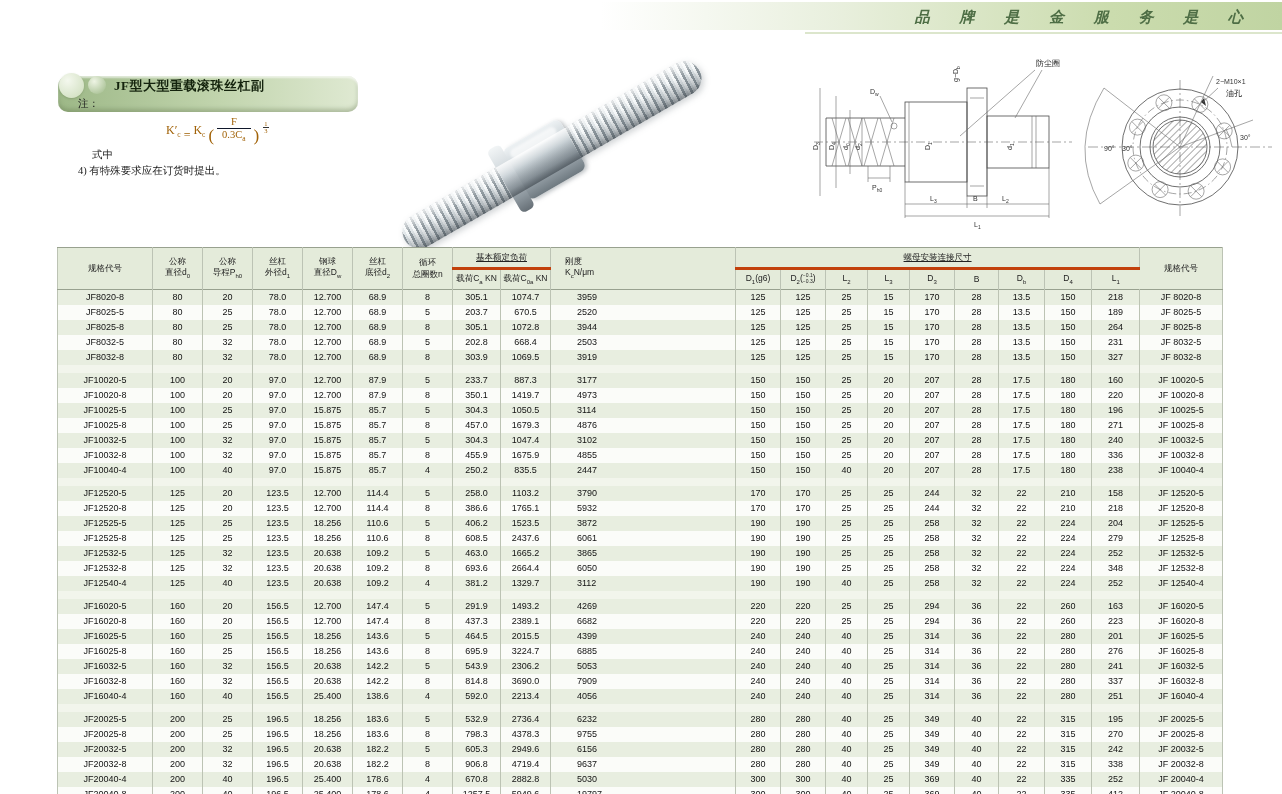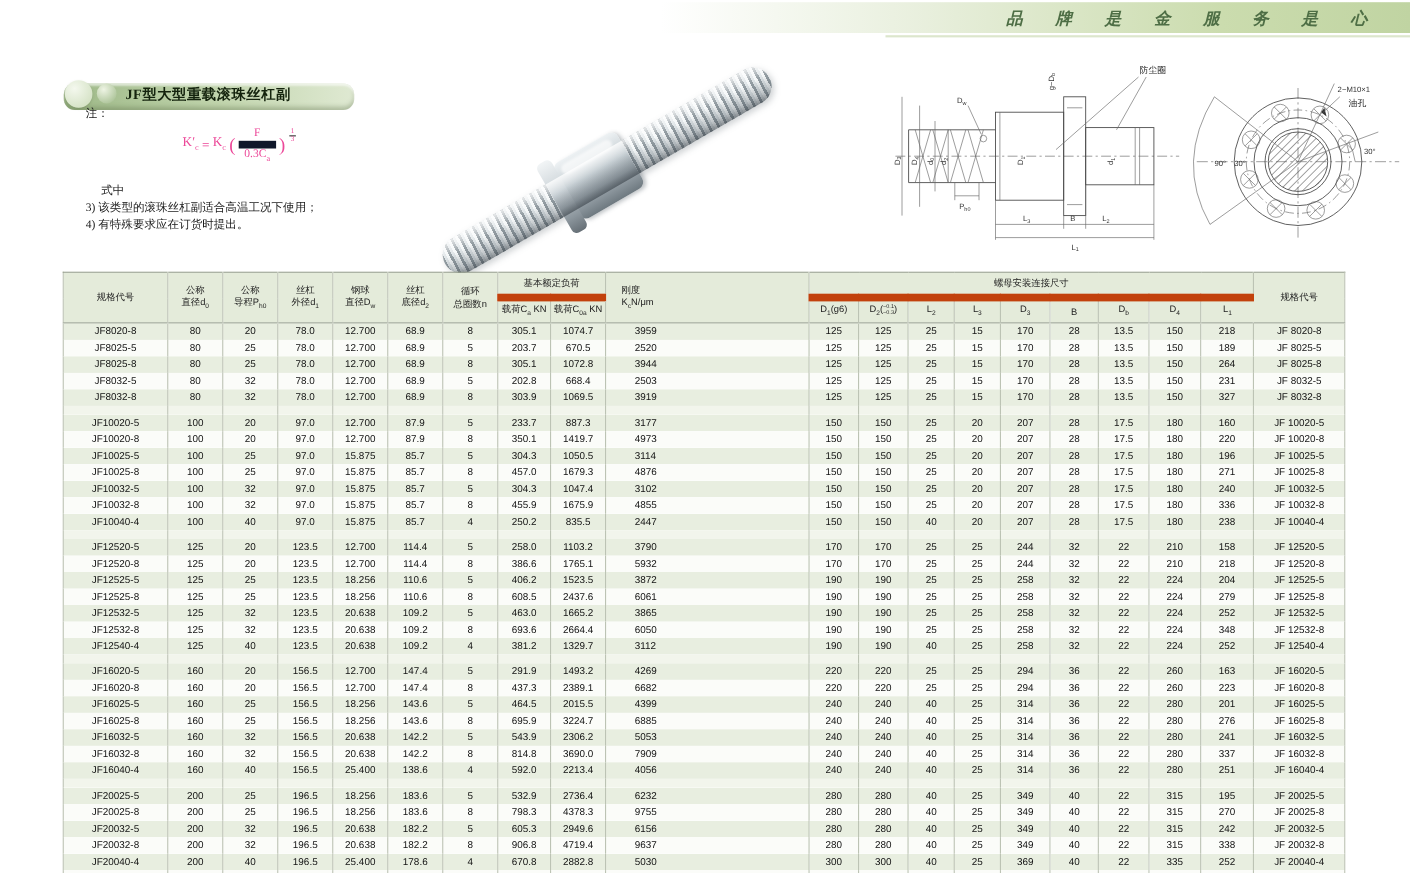--- a/index.html
+++ b/index.html
@@ -5,41 +5,41 @@
   html,body{margin:0;padding:0;}
   body{width:1282px;height:794px;position:relative;background:#fff;overflow:hidden;
        font-family:"Liberation Sans",sans-serif;}
   
   .banner{position:absolute;top:2px;right:0;left:600px;height:28px;
     background:linear-gradient(90deg,rgba(205,220,180,0) 0%,rgba(205,220,180,.45) 35%,#cbdcae 75%,#c0d4a2 100%);}
   .banner::after{content:"";position:absolute;left:30%;right:0;bottom:-4px;height:2px;background:#dce6cc;}
   .banner .slogan{position:absolute;right:26px;top:6px;font-family:"Liberation Serif",serif;
     font-style:italic;font-weight:bold;font-size:15px;color:#4e6e45;letter-spacing:13px;white-space:nowrap;}
   
-  .title-bar{position:absolute;left:58px;top:76px;width:264px;height:24px;border-radius:10px;
+  .title-bar{position:absolute;left:58px;top:76px;width:264px;height:36px;border-radius:10px;
     background:linear-gradient(90deg,#9db887 0%,#c2d5ae 55%,#dfe9d2 100%);
-    box-shadow:inset 0 2px 2px rgba(255,255,255,.65), inset 0 -3px 4px rgba(90,110,70,.35);}
+    box-shadow:inset 0 2px 2px rgba(255,255,255,.65), inset 0 -3px 4px rgba(90,110,70,.35);padding-left:36px;}
   .tb-c1{position:absolute;left:1px;top:-3px;width:25px;height:25px;border-radius:50%;
     background:radial-gradient(circle at 35% 30%,#f4f8ee,#ccdcba);box-shadow:0 1px 2px rgba(90,110,70,.3);}
   .tb-c2{position:absolute;left:30px;top:0px;width:18px;height:18px;border-radius:50%;
     background:radial-gradient(circle at 35% 30%,#eef4e4,#9cb886);}
   .title-bar .tt{position:absolute;left:56px;top:0;line-height:20px;font-family:"Liberation Serif",serif;
     font-weight:bold;font-size:13px;color:#14230d;letter-spacing:.5px;white-space:nowrap;}
   
   .notes{position:absolute;left:78px;top:96px;width:360px;font-family:"Liberation Serif",serif;
     font-size:10.5px;color:#1a1a1a;line-height:15.5px;}
   .notes .ln{white-space:nowrap;}
   .notes .ind{padding-left:14px;}
   .notes sub{font-size:7px;}
-  .formula{margin:4px 0 18px 88px;font-size:12px;display:flex;align-items:center;gap:3px;
-    font-family:"Liberation Serif",serif;color:#ec4899;}
+  .formula{margin:4px 0 4px 88px;font-size:12px;display:flex;align-items:flex-end;gap:3px;
+    font-family:"Liberation Serif",serif;color:#a16207;}
   .formula sub{font-size:7.5px;}
   .frac{display:inline-flex;flex-direction:column;align-items:center;font-size:10.5px;line-height:1.2;}
   .frac .num{padding:0 5px;}
-  .frac .den{border-top:7px solid #0f172a;padding:0 5px;}
+  .frac .den{border-top:1px solid #0f172a;padding:0 5px;}
   .paren{font-size:17px;font-weight:normal;}
   .expfrac{display:inline-flex;flex-direction:column;align-items:center;font-size:6.5px;line-height:1.05;
     transform:translateY(-8px);margin-left:1px;}
   .expfrac span:first-child{border-bottom:1px solid #333;padding:0 1px;}
   
   .photo{position:absolute;left:396px;top:76px;width:310px;height:160px;}
   .shaft{position:absolute;left:-14px;top:62px;width:340px;height:34px;border-radius:17px;
     transform:rotate(-30deg);transform-origin:center;
     background:repeating-linear-gradient(92deg,#8f999f 0 2.5px,#dde3e6 2.5px 5px,#f4f7f8 5px 7.5px);
     box-shadow:1px 3px 6px rgba(120,130,135,.35);}
@@ -60,21 +60,21 @@
   .dthin{stroke:#6a6a6a;stroke-width:.6;fill:none;}
   
   table.spec{position:absolute;left:57px;top:247px;width:1165px;border-collapse:collapse;table-layout:fixed;
     border-top:1px solid #98a18f;border-left:1px solid #bcc3b4;border-right:1px solid #bcc3b4;
     border-bottom:3px solid #aec6d8;}
   table.spec th,table.spec td{border-right:1px solid #bcc3b4;overflow:hidden;}
   table.spec th:last-child,table.spec td:last-child{border-right:none;}
   thead th{background:#e4ebda;font-weight:normal;font-size:8.5px;color:#222;text-align:center;
     vertical-align:middle;line-height:1.3;padding:1px 0;height:17px;}
   thead{border-bottom:1px solid #98a18f;}
-  th.grp{border-bottom:7px solid #c2410c;}
+  th.grp{border-bottom:3px solid #c2410c;text-decoration:underline;}
   th.stiff{text-align:left;padding-left:14px;}
   th sub{font-size:6px;}
   .stk{display:inline-block;vertical-align:middle;font-size:5px;line-height:1.1;text-align:left;}
   .stk span{display:block;}
   tbody td{font-size:9px;text-align:center;height:15px;line-height:15px;padding:0;color:#121212;
     font-family:"Liberation Sans",sans-serif;}
   tr.g td{background:#e8eee0;}
   tr.w td{background:#fbfcf9;}
   tr.sp td{background:#f2f5ec;height:8px;line-height:8px;}
   td.c9{text-align:left;padding-left:26px;}
@@ -103,21 +103,20 @@
       <span class="num">F</span>
       <span class="den"><span>0.3C</span><sub>a</sub></span>
     </span>
     <span class="paren">)</span>
     <span class="expfrac">
       <span>1</span>
         <span>3</span>
     </span>
   </div>
   <div class="ln ind">式中</div>
-  <div class="ln">3) 该类型的滚珠丝杠副适合高温工况下使用；</div>
   <div class="ln">4) 有特殊要求应在订货时提出。</div>
 </div>
 
 <div class="photo">
   <div class="shaft">
     <div class="nut"></div>
   </div>
 </div>
 
 <svg style="position:absolute;left:810px;top:52px;" width="268" height="182" viewBox="0 0 268 182">

